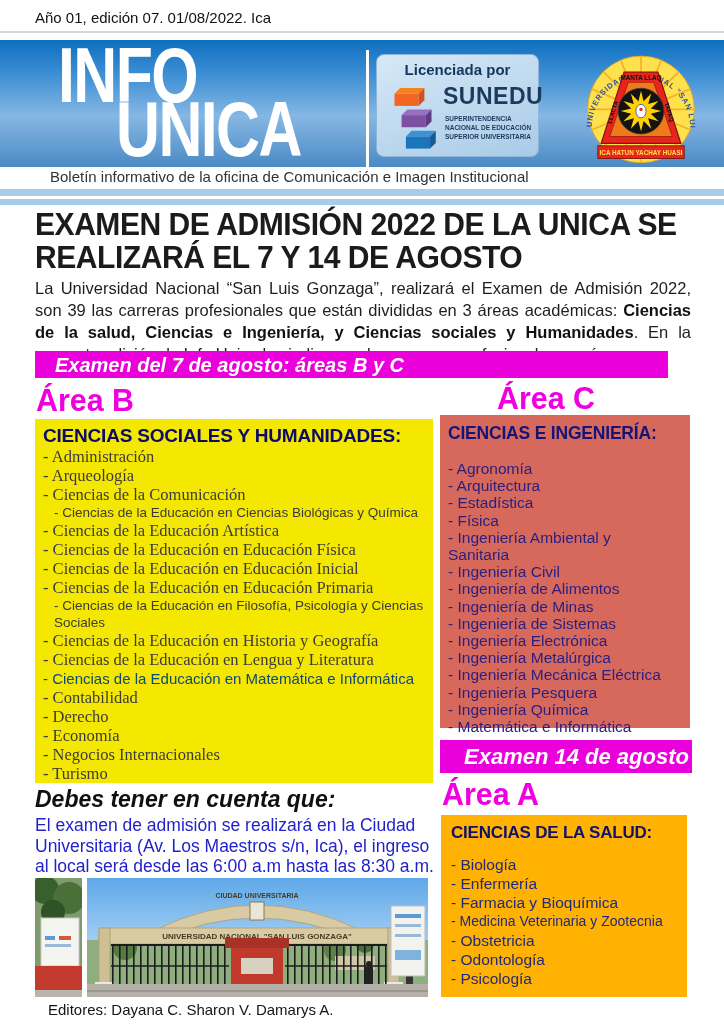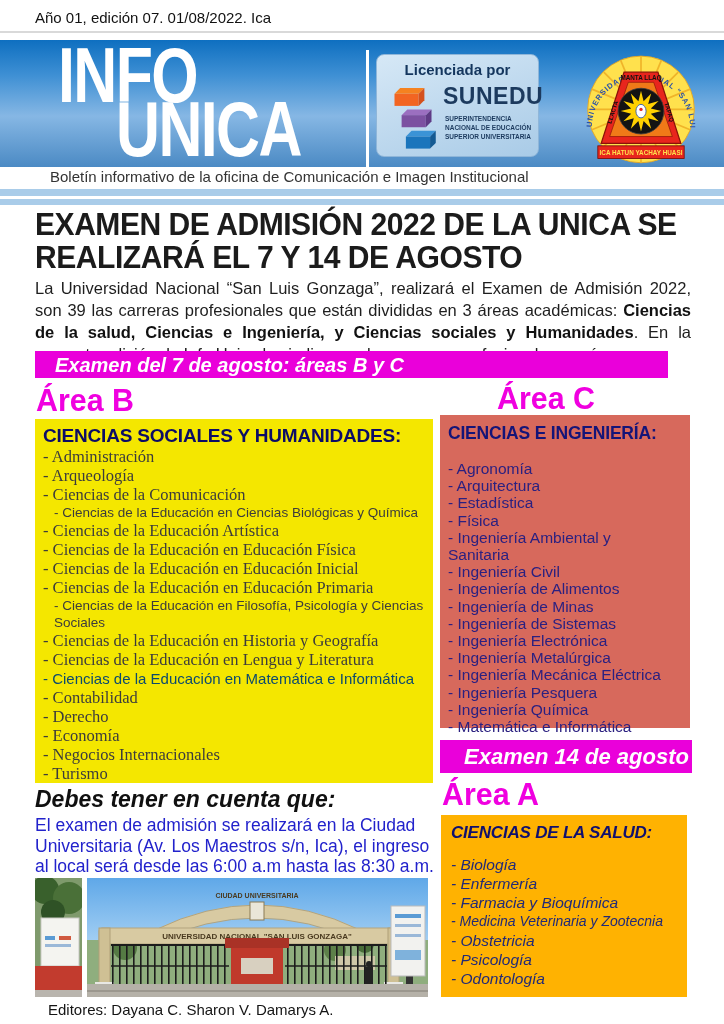--- a/index.html
+++ b/index.html
@@ -56,21 +56,21 @@
   .box{position:absolute;box-sizing:border-box;}
   .box-heading{font-weight:700;letter-spacing:-.2px;}
   .box-b{left:35px;top:419px;width:398px;height:364px;background:#f4e700;padding:6px 8px 0 8px;}
   .box-b .box-heading{font-size:19px;color:#0c0c66;}
   .box-b .li-n{font-size:16.5px;line-height:19px;color:#3c3c3c;font-family:Liberation Serif, serif;}
   .box-b .li-m{font-size:15px;line-height:19px;color:#0c4a6e;}
   .box-b .li-s{font-size:13.5px;line-height:17px;color:#3c3c3c;margin-left:11px;}
   .box-c{left:440px;top:415px;width:250px;height:313px;background:#d7695c;padding:8px 14px 0 8px;}
   .box-c .box-heading{font-size:17.5px;color:#141478;}
   .box-c .li-n,.box-c .li-m{font-size:15.5px;line-height:17.2px;color:#2b2080;}
-  .box-a{left:441px;top:815px;width:246px;height:182px;background:#ffb201;padding:8px 6px 0 10px;font-style:italic;}
+  .box-a{left:441px;top:815px;width:246px;height:182px;background:#ffb201;padding:8px 6px 0 10px;}
   .box-a .box-heading{font-size:17px;color:#10106e;}
   .box-a .li-n{font-size:15.5px;line-height:19px;color:#222a78;}
   .box-a .li-m{font-size:14px;line-height:19px;color:#222a78;}
   .gap12{height:12px;} .gap16{height:16px;}
 
   
   .notice-title{position:absolute;left:35px;top:786px;font-size:23px;font-weight:700;
                 font-style:italic;color:#101010;}
   .notice-body{position:absolute;left:35px;top:815px;width:400px;font-size:17.5px;
                line-height:20.5px;color:#2222cc;}
@@ -214,22 +214,22 @@
 
   <div class="box box-a">
     <div class="box-heading">CIENCIAS DE LA SALUD:</div>
     <div class="gap12"></div>
     <div>
         <div class="li-n">- Biología</div>
         <div class="li-n">- Enfermería</div>
         <div class="li-n">- Farmacia y Bioquímica</div>
         <div class="li-m">- Medicina Veterinaria y Zootecnia</div>
         <div class="li-n">- Obstetricia</div>
+        <div class="li-n">- Odontología</div>
         <div class="li-n">- Psicología</div>
-        <div class="li-n">- Odontología</div>
       </div>
   </div>
 
   <div class="notice-title">Debes tener en cuenta que:</div>
   <div class="notice-body">El examen de admisión se realizará en la Ciudad Universitaria (Av. Los Maestros s/n, Ica), el ingreso al local será desde las 6:00 a.m hasta las 8:30 a.m.</div>
 
   <svg class="photo" width="393" height="119" viewBox="0 0 393 119">
     <defs>
       <linearGradient id="sky" x1="0" y1="0" x2="0" y2="1">
         <stop offset="0" stop-color="#5fa8e8"></stop>

